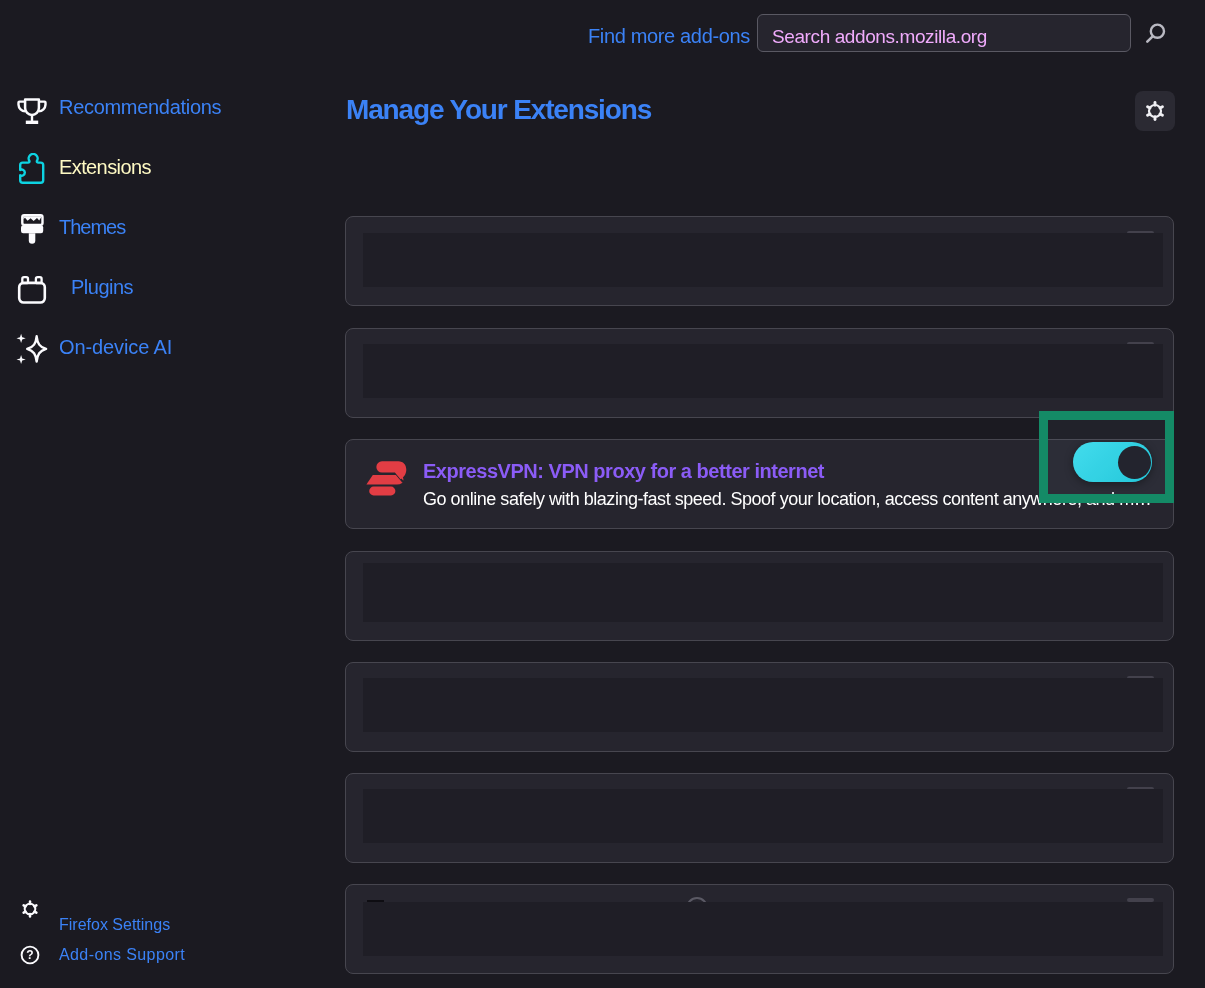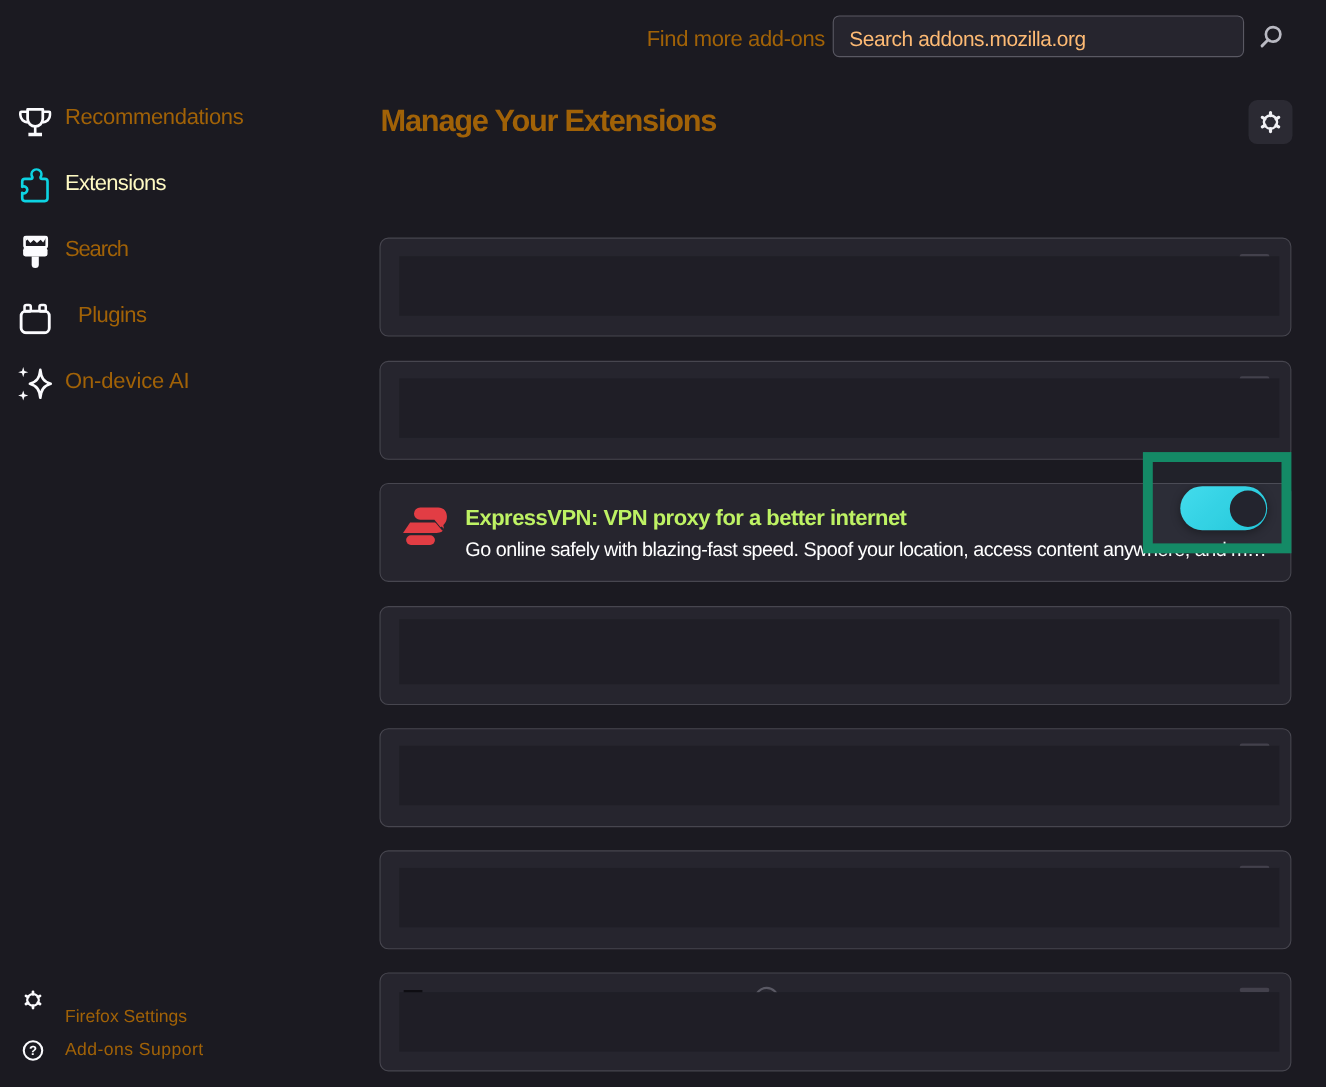--- a/index.html
+++ b/index.html
@@ -1,29 +1,29 @@
 <!DOCTYPE html>
 <html><head>
 <meta charset="utf-8">
 <style>
   html,body{margin:0;padding:0;}
   body{width:1205px;height:988px;background:#1b1a21;font-family:"Liberation Sans",sans-serif;position:relative;overflow:hidden;}
   .abs{position:absolute;}
-  .txt{color:#a16207;}
+  .txt{color:#3b82f6;}
   
   .card{position:absolute;left:345px;width:827px;height:88px;background:#26252e;border:1px solid #47464f;border-radius:8px;overflow:hidden;}
   .inner{position:absolute;left:17px;top:15.5px;width:800px;height:54px;background:#1f1e26;}
   .pillrem{position:absolute;left:781px;top:13.5px;width:27px;height:4px;border-radius:2.5px;background:#43414c;}
 </style>
 </head>
 <body>
 
 <div class="abs txt" style="left:588px;top:25px;font-size:20px;letter-spacing:-0.35px;">Find more add-ons</div>
 <div class="abs" style="left:757px;top:14px;width:372px;height:36px;background:#26252e;border:1.5px solid #5a5963;border-radius:6px;"></div>
-<div class="abs" style="left:772px;top:25.5px;font-size:19px;letter-spacing:-0.4px;color:#fdba74;">Search addons.mozilla.org</div>
+<div class="abs" style="left:772px;top:25.5px;font-size:19px;letter-spacing:-0.4px;color:#f0abfc;">Search addons.mozilla.org</div>
 <svg class="abs" style="left:1143px;top:20px;" width="28" height="28" viewBox="0 0 28 28" fill="none">
   <circle cx="14.4" cy="11.2" r="6.6" stroke="#b9b9c2" stroke-width="2.4"></circle>
   <line x1="9.4" y1="16.6" x2="4.3" y2="21.7" stroke="#b9b9c2" stroke-width="2.6" stroke-linecap="round"></line>
 </svg>
 
 <svg class="abs" style="left:17px;top:94px;" width="30" height="30" viewBox="0 0 30 30" fill="none" stroke="#fbfbfe">
   <path d="M8.1 5.4 H21.9 V14.0 A6.9 6.9 0 0 1 8.1 14.0 Z" stroke-width="2.5" stroke-linejoin="round"></path>
   <path d="M7.9 7.6 H2.4 q-0.9 0-0.9 0.9 V10.6 a6.8 6.8 0 0 0 6.8 6.6" stroke-width="2.4"></path>
   <path d="M22.1 7.6 H27.6 q0.9 0 0.9 0.9 V10.6 a6.8 6.8 0 0 1-6.8 6.6" stroke-width="2.4"></path>
   <line x1="15" y1="21" x2="15" y2="27" stroke-width="2.4"></line>
@@ -35,21 +35,21 @@
   <path d="M6.7 9.6 H12.0 Q13.5 9.6 13.5 8.1 A4.5 4.5 0 1 1 20.8 8.1 Q20.8 9.6 22.3 9.6 H24.7 Q27.2 9.6 27.2 12.1 V27.3 Q27.2 29.8 24.7 29.8 H6.7 Q4.2 29.8 4.2 27.3 V22.3 A3.1 3.1 0 1 0 4.2 16.9 V12.1 Q4.2 9.6 6.7 9.6 Z" stroke-width="2.4" stroke-linejoin="round"></path>
 </svg>
 <div class="abs" style="left:59px;top:152px;height:30px;line-height:30px;font-size:20px;letter-spacing:-0.6px;color:#fef9c3;">Extensions</div>
 
 <svg class="abs" style="left:17px;top:214px;" width="30" height="30" viewBox="0 0 30 30" fill="none">
   <rect x="5.3" y="1.3" width="20.2" height="9.6" rx="1.8" stroke="#fbfbfe" stroke-width="2.4"></rect>
   <path d="M6.4 2.3 H24.2 V3.2 L22.2 6.4 L20.0 4.0 L16.6 7.0 L13.6 4.2 L10.6 6.8 L8.0 3.8 L6.4 5.2 Z" fill="#fbfbfe"></path>
   <rect x="4.0" y="11.3" width="22.2" height="7.9" rx="2.2" fill="#fbfbfe"></rect>
   <path d="M11.8 19.2 h6.5 v7.2 a3.25 3.25 0 0 1-6.5 0 Z" fill="#fbfbfe"></path>
 </svg>
-<div class="abs txt" style="left:59px;top:212px;height:30px;line-height:30px;font-size:20px;letter-spacing:-1px;">Search</div>
+<div class="abs txt" style="left:59px;top:212px;height:30px;line-height:30px;font-size:20px;letter-spacing:-1px;">Themes</div>
 
 <svg class="abs" style="left:17px;top:274px;" width="30" height="30" viewBox="0 0 30 30" fill="none" stroke="#fbfbfe">
   <rect x="5.3" y="3.2" width="5.7" height="6" rx="1.7" stroke-width="2.3"></rect>
   <rect x="18.9" y="3.2" width="5.7" height="6" rx="1.7" stroke-width="2.3"></rect>
   <rect x="2.2" y="8.9" width="25.6" height="19.6" rx="4.4" stroke-width="2.6"></rect>
 </svg>
 <div class="abs txt" style="left:59px;top:272px;height:30px;line-height:30px;font-size:20px;letter-spacing:-0.5px;margin-left:12px;">Plugins</div>
 
 <svg class="abs" style="left:15px;top:332px;" width="34" height="34" viewBox="0 0 34 34" fill="none">
   <path d="M21.65 4.3 C22.4 11.5 24.6 15.0 31.1 16.95 C24.6 18.9 22.4 22.4 21.65 29.6 C20.9 22.4 18.7 18.9 12.2 16.95 C18.7 15.0 20.9 11.5 21.65 4.3 Z" stroke="#fbfbfe" stroke-width="2.4" stroke-linejoin="round"></path>
@@ -104,21 +104,21 @@
   </div>
 
 <div class="card" style="top:439px;">
   <svg style="position:absolute;left:19px;top:18px;" width="43" height="39" viewBox="0 0 43 39" fill="#e23d44">
     <path d="M7.8 16.9 H31.8 Q38.7 16.9 38.4 21.8 Q38.1 26.5 31.9 26.5 H1.4 Z"></path>
     <line x1="30.4" y1="14.9" x2="38.0" y2="23.9" stroke="#26252e" stroke-width="2.1"></line>
     <path d="M17 3.3 A5.65 5.65 0 0 0 17 14.6 L29.9 14.6 L35.5 21.3 C38.7 19.5 41.3 16.2 41.3 11.8 C41.3 6.8 38.2 3.3 33.4 3.3 Z"></path>
     <path d="M8.6 28.6 H26 A4.4 4.4 0 0 1 26 37.4 H8.6 A4.4 4.4 0 0 1 8.6 28.6 Z"></path>
   </svg>
   <div style="position:absolute;left:77px;top:49.3px;font-size:18px;letter-spacing:-0.47px;color:#ffffff;white-space:nowrap;">Go online safely with blazing-fast speed. Spoof your location, access content anywhere, and m…</div>
-  <div style="position:absolute;left:77px;top:20px;font-size:20px;font-weight:bold;letter-spacing:-0.47px;color:#bef264;white-space:nowrap;">ExpressVPN: VPN proxy for a better internet</div>
+  <div style="position:absolute;left:77px;top:20px;font-size:20px;font-weight:bold;letter-spacing:-0.47px;color:#8b5cf6;white-space:nowrap;">ExpressVPN: VPN proxy for a better internet</div>
   <div style="position:absolute;left:727px;top:2px;width:79px;height:40px;border-radius:20px;background:linear-gradient(135deg,#3edcec,#1cc5d8);box-shadow:0 2px 9px rgba(0,0,0,0.45);"></div>
   <div style="position:absolute;left:771.5px;top:5.5px;width:33px;height:33px;border-radius:50%;background:#1d1c25;"></div>
 </div>
 
 <div class="card" style="top:550.5px;">
     <div class="inner" style="top:11px;height:59px;"></div>
   </div>
 <div class="card" style="top:661.5px;">
     <div class="pillrem"></div>
     <div class="inner"></div>

